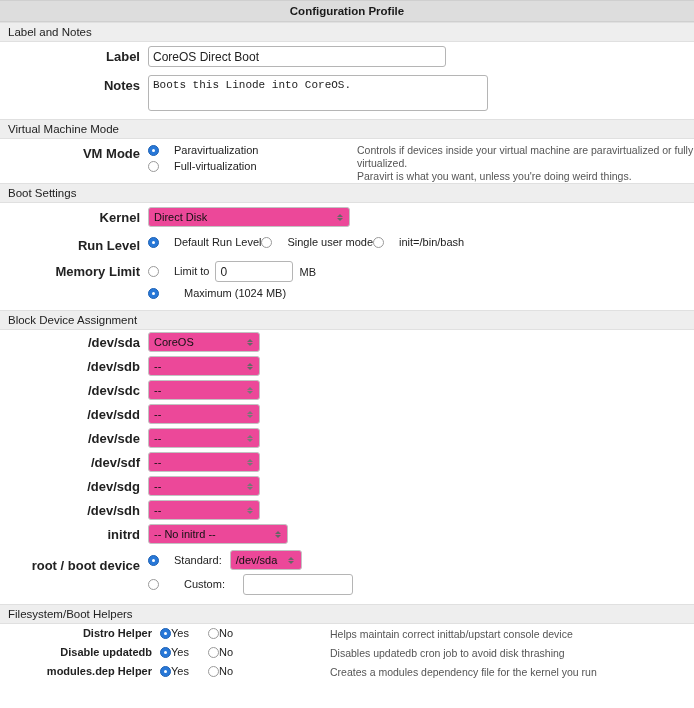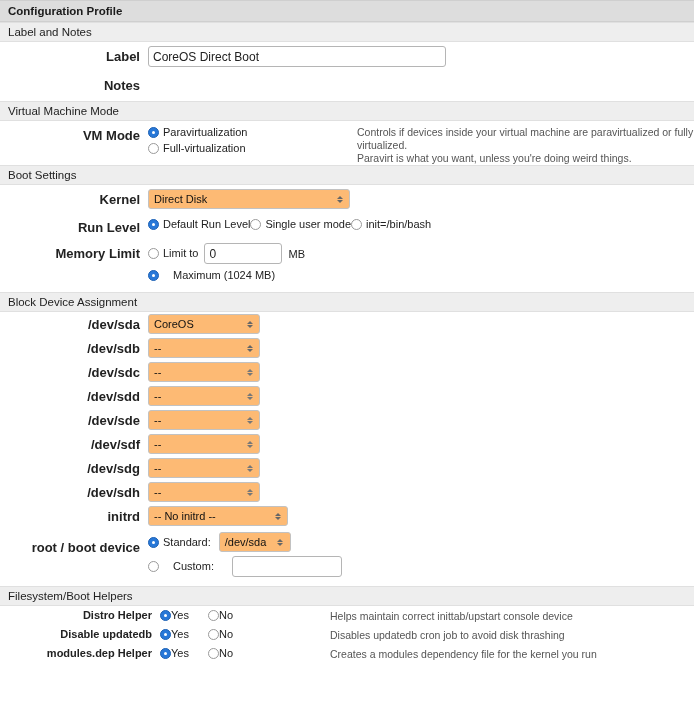--- a/index.html
+++ b/index.html
@@ -21,20 +21,21 @@
     position: relative;
   }
   .section-header {
     background: #dddddd;
     border-top: 1px solid #cfcfcf;
     border-bottom: 1px solid #cfcfcf;
     font-weight: bold;
     font-size: 11.5px;
     padding: 4px 8px;
     color: #1a1a1a;
+    text-align: center;
   }
   .subsection-header {
     background: #eeeeee;
     border-top: 1px solid #e0e0e0;
     border-bottom: 1px solid #e0e0e0;
     font-size: 11.5px;
     padding: 3px 8px;
     color: #222;
     font-weight: normal;
   }
@@ -83,21 +84,21 @@
     resize: none;
     box-sizing: border-box;
   }
   .radio-line {
     display: flex;
     align-items: center;
     line-height: 15px;
     margin: 0 0 1px 0;
     font-size: 11px;
   }
-  .radio-line span.rlabel { margin-left: 4px; }
+  .radio-line span.rlabel { margin-left: 15px; }
   .radio {
     width: 11px;
     height: 11px;
     border-radius: 50%;
     border: 1px solid #9a9a9a;
     background: #fff;
     display: inline-block;
     position: relative;
     box-sizing: border-box;
     flex: 0 0 11px;
@@ -165,21 +166,21 @@
   }
   .select .arrow-box .down {
     border-top: 3.5px solid #fff;
   }
   .select.plain .arrow-box {
     background: transparent;
   }
   .select.plain .arrow-box .up { border-bottom-color: #666; }
   .select.plain .arrow-box .down { border-top-color: #666; }
   .select.plain {
-    background: #fdba74;
+    background: #ec4899;
     border: 1px solid #c2c2c2;
   }
   .sel-kernel { width: 202px; }
   .sel-dev { width: 112px; }
   .sel-initrd { width: 140px; }
   .sel-root { width: 72px; }
   .mem-input { width: 78px; height: 19px; }
   .mb-unit { margin-left: 6px; font-size: 11px; padding-top: 2px;}
   .block-row { padding: 2px 0; }
   .yesno {
@@ -221,20 +222,23 @@
 
   <div class="row">
     <div class="label-col">Label</div>
     <div class="field-col">
       <input type="text" class="label-input" value="CoreOS Direct Boot" style="">
     </div>
   </div>
 
   <div class="row">
     <div class="label-col">Notes</div>
+    <div class="field-col">
+      <textarea style="">Boots this Linode into CoreOS.</textarea>
+    </div>
   </div>
 
   <div class="spacer-sm"></div>
 
   <div class="subsection-header">Virtual Machine Mode</div>
 
   <div class="row" style="position:relative;">
     <div class="label-col">VM Mode</div>
     <div class="field-col" style="flex-direction:column;">
       <div class="radio-line">

